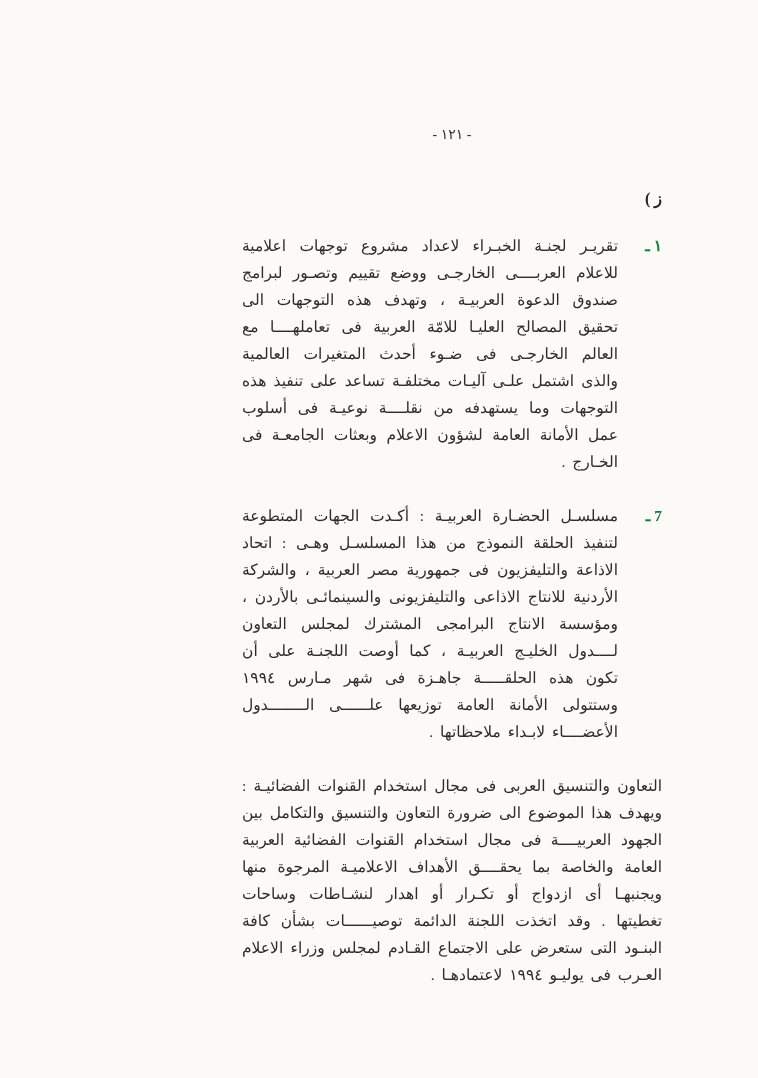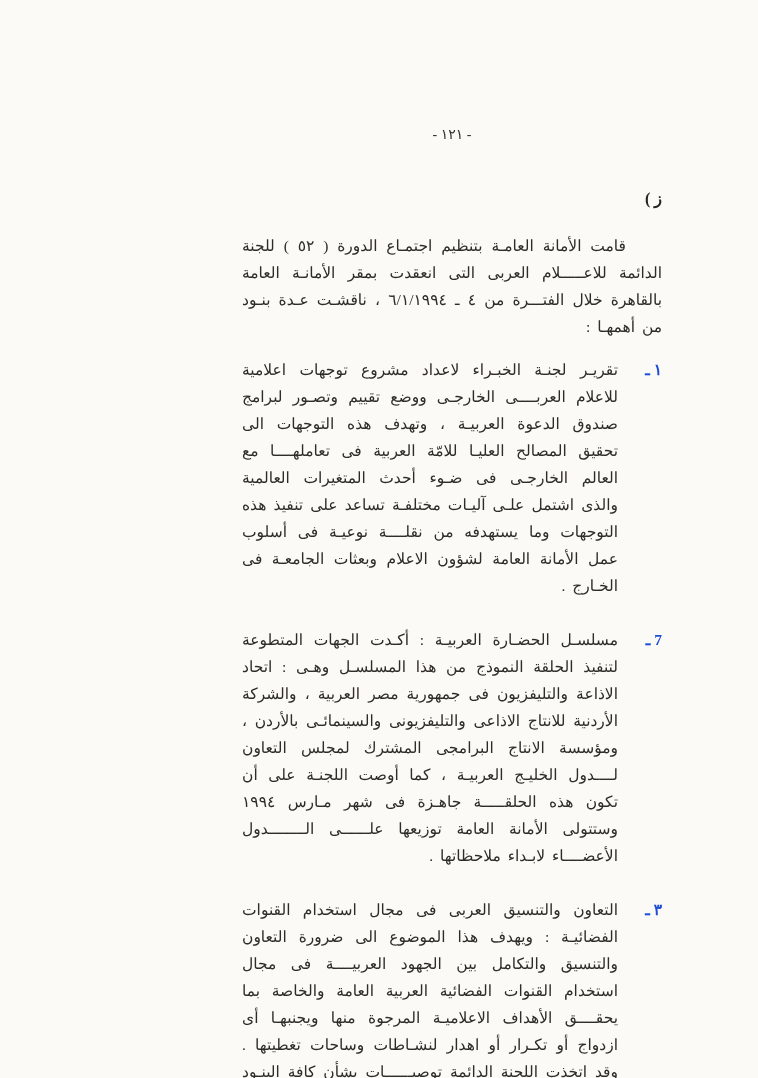--- a/index.html
+++ b/index.html
@@ -54,53 +54,51 @@
     display: flex;
     font-size: 15.5px;
     line-height: 27px;
     margin-bottom: 27px;
     color: #2e2c28;
   }
   .item-num {
     flex: none;
     width: 44px;
     font-weight: 700;
-    color: #1d4ed8;
+    color: #15803d;
   }
   .item-text {
     flex: 1;
     text-align: justify;
     word-spacing: 3px;
   }
 </style>
 </head>
 <body>
 
 <div class="page">
 
   <div class="page-number">- ١٢١ -</div>
 
   <div class="heading-row">
     <span class="heading-marker">ز )</span>
   </div>
 
-  <p class="intro">قامت الأمانة العامـة بتنظيم اجتمـاع الدورة ( ٥٢ ) للجنة الدائمة للاعـــــلام العربى التى انعقدت بمقر الأمانـة العامة بالقاهرة خلال الفتـــرة من ٤ ـ ٦/١/١٩٩٤ ، ناقشـت عـدة بنـود من أهمهـا :</p>
 
   <div class="items">
 
     <div class="item">
       <div class="item-num">١ ـ</div>
       <div class="item-text">تقريـر لجنـة الخبـراء لاعداد مشروع توجهات اعلامية للاعلام العربــــى الخارجـى ووضع تقييم وتصـور لبرامج صندوق الدعوة العربيـة ، وتهدف هذه التوجهات الى تحقيق المصالح العليـا للامّة العربية فى تعاملهــــا مع العالم الخارجـى فى ضـوء أحدث المتغيرات العالمية والذى اشتمل علـى آليـات مختلفـة تساعد على تنفيذ هذه التوجهات وما يستهدفه من نقلــــة نوعيـة فى أسلوب عمل الأمانة العامة لشؤون الاعلام وبعثات الجامعـة فى الخـارج .</div>
     </div>
 
     <div class="item">
       <div class="item-num">7 ـ</div>
       <div class="item-text">مسلسـل الحضـارة العربيـة :  أكـدت الجهات المتطوعة لتنفيذ الحلقة النموذج من هذا المسلسـل وهـى :  اتحاد الاذاعة والتليفزيون فى جمهورية مصر العربية ، والشركة الأردنية للانتاج الاذاعى والتليفزيونى والسينمائـى بالأردن ، ومؤسسة الانتاج البرامجى المشترك لمجلس التعاون لــــدول الخليـج العربيـة ، كما أوصت اللجنـة على أن تكون هذه الحلقـــــة جاهـزة فى شهر مـارس ١٩٩٤ وستتولى الأمانة العامة توزيعها علــــــى الــــــــدول الأعضــــاء لابـداء ملاحظاتها .</div>
     </div>
 
     <div class="item">
-      <div class="item-num">٣ ـ</div>
       <div class="item-text">التعاون والتنسيق العربى فى مجال استخدام القنوات الفضائيـة :  ويهدف هذا الموضوع الى ضرورة التعاون والتنسيق والتكامل بين الجهود العربيــــة فى مجال استخدام القنوات الفضائية العربية العامة والخاصة بما يحقــــق الأهداف الاعلاميـة المرجوة منها ويجنبهـا أى ازدواج أو تكـرار أو اهدار لنشـاطات وساحات تغطيتها .  وقد اتخذت اللجنة الدائمة توصيــــــات بشأن كافة البنـود التى ستعرض على الاجتماع القـادم لمجلس وزراء الاعلام العـرب فى يوليـو ١٩٩٤ لاعتمادهـا .</div>
     </div>
 
   </div>
 
 </div>
 
 </body></html>

